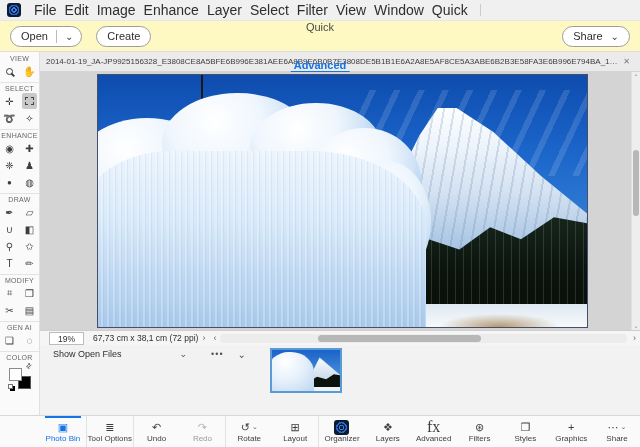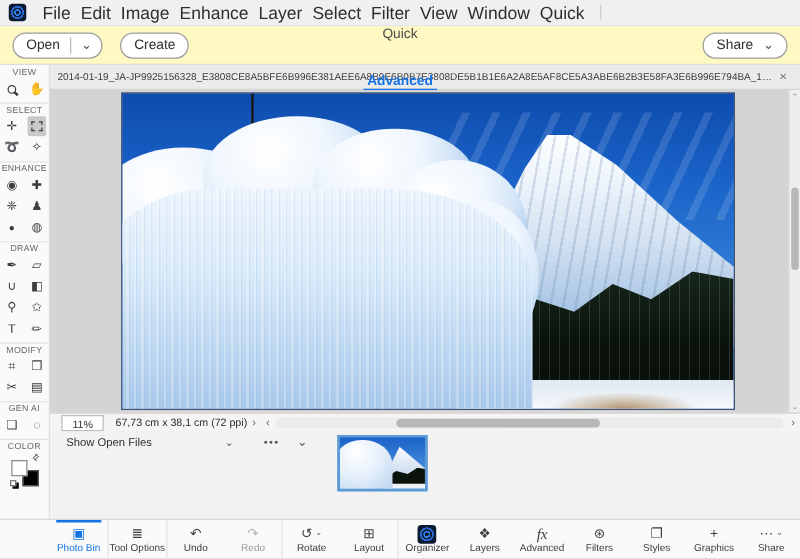--- a/index.html
+++ b/index.html
@@ -113,21 +113,21 @@
   .taskbar { height: 32px; background: #fafafa; border-top: 1px solid #d8d8d8; display: flex; align-items: stretch; padding-left: 40px; flex: none; }
   .tb-item { flex: 1; display: flex; flex-direction: column; align-items: center; justify-content: center; position: relative; cursor: default; min-width: 0; }
   .tb-item.sep { border-left: 1px solid #e2e2e2; }
   .tb-icon { font-size: 11px; line-height: 12px; height: 13px; color: #3d3d3d; display: flex; align-items: center; gap: 2px; }
   .tb-label { font-size: 8px; color: #3d3d3d; white-space: nowrap; }
   .tb-item.active .tb-label, .tb-item.active .tb-icon { color: #1473e6; }
   .tb-item.active::before { content: ""; position: absolute; top: 0; left: 5px; right: 5px; height: 2px; background: #1473e6; }
   .tb-item.disabled .tb-label { color: #9a9a9a; }
   .tb-item.disabled .tb-icon { color: #b5b5b5; }
   .tb-chev { font-size: 7px; color: #666; }
-  .fx { font-style: italic; font-family: "Liberation Serif", serif; font-size: 12px; }
+  .fx { font-family: "Liberation Serif", serif; font-size: 16px; }
   .org-logo { width: 15px; height: 15px; border-radius: 3px;
     background: radial-gradient(circle at 50% 50%, #0c1b31 0 14%, #2f80ef 15% 26%, #0c1b31 27% 38%, #2668cf 39% 52%, #0c1b31 53% 100%); }
 </style>
 </head>
 <body>
 
 <div class="window">
 
   <div class="menubar">
     <div class="applogo"></div>
@@ -267,21 +267,21 @@
             </div>
         </div>
         <div class="vscroll">
           <span class="vchev up">⌃</span>
           <div class="vthumb"></div>
           <span class="vchev down">⌄</span>
         </div>
       </div>
 
       <div class="statusbar">
-        <span class="zoombox">11%</span>
+        <span class="zoombox">19%</span>
         <span class="dims">67,73 cm x 38,1 cm (72 ppi)</span>
         <span class="sb-chev">›</span>
         <span class="sb-chev">‹</span>
         <div class="hscroll">
           <div class="hthumb"></div>
         </div>
         <span class="sb-chev">›</span>
       </div>
 
       <div class="photobin">

